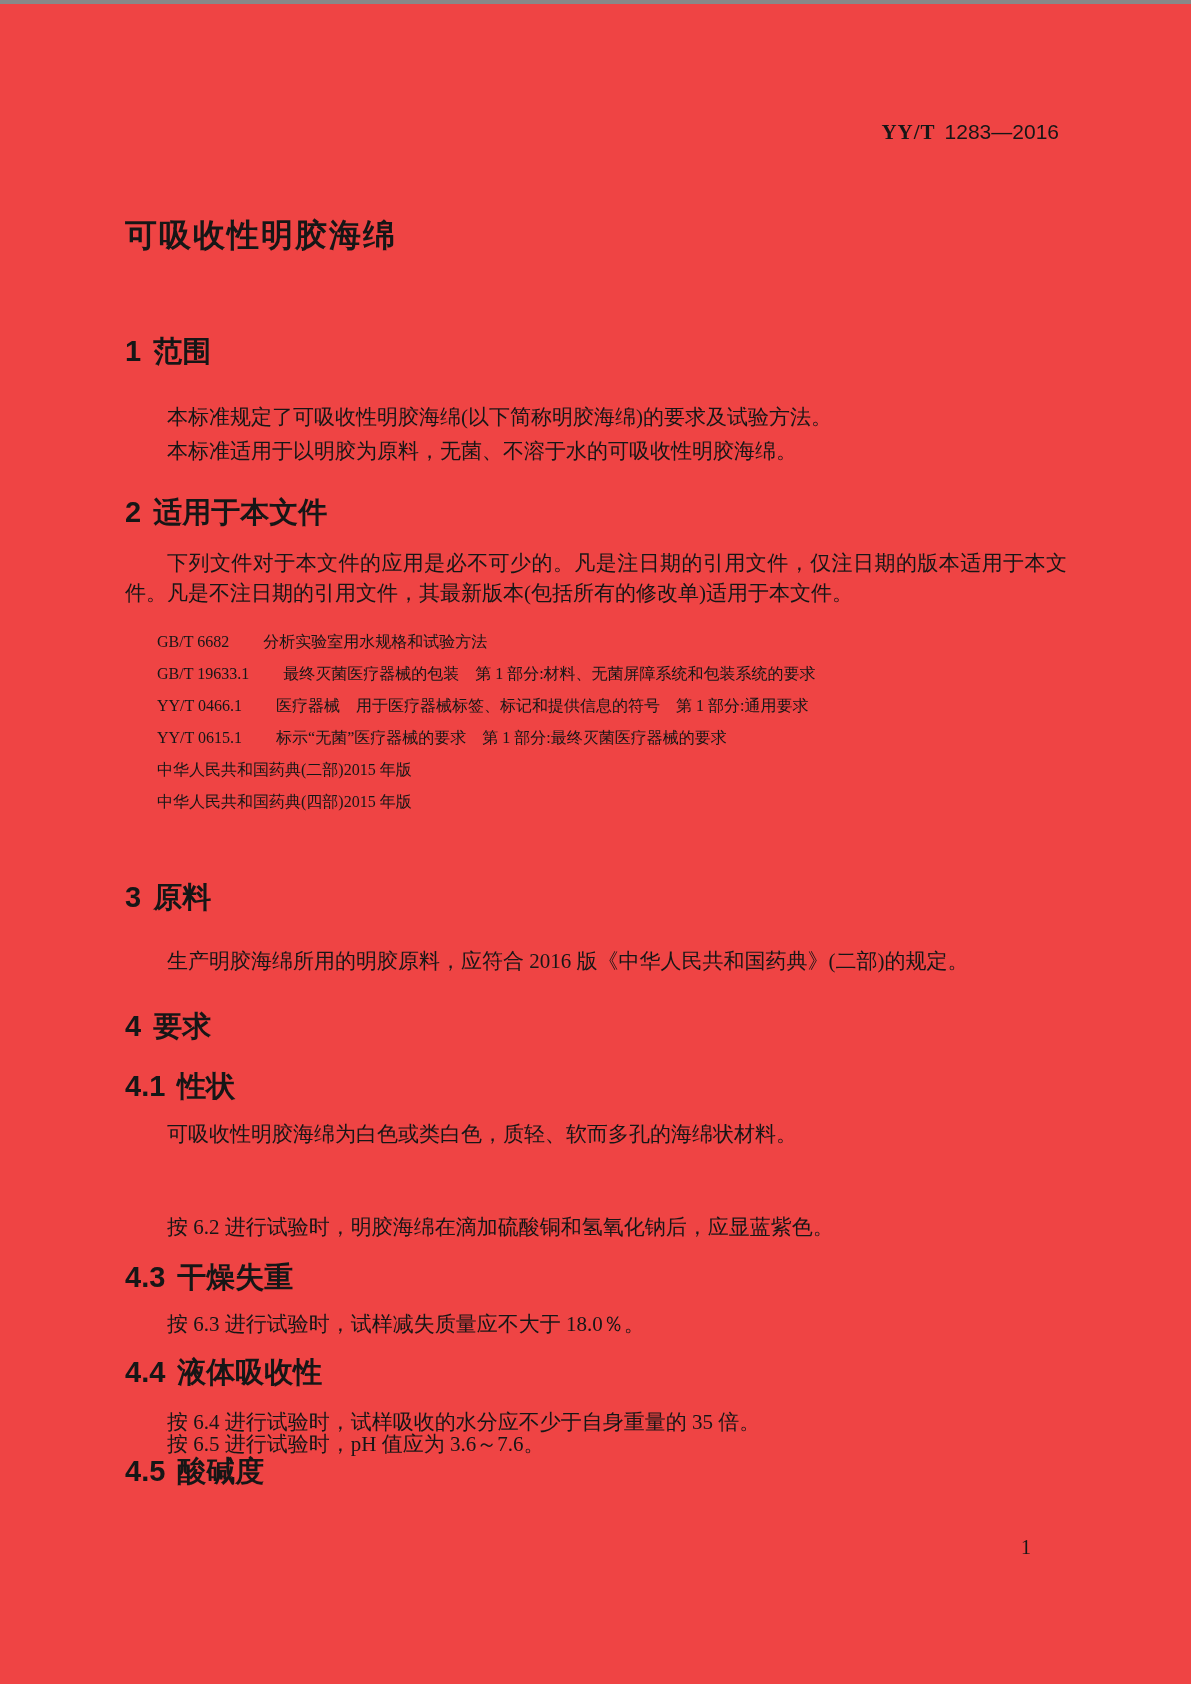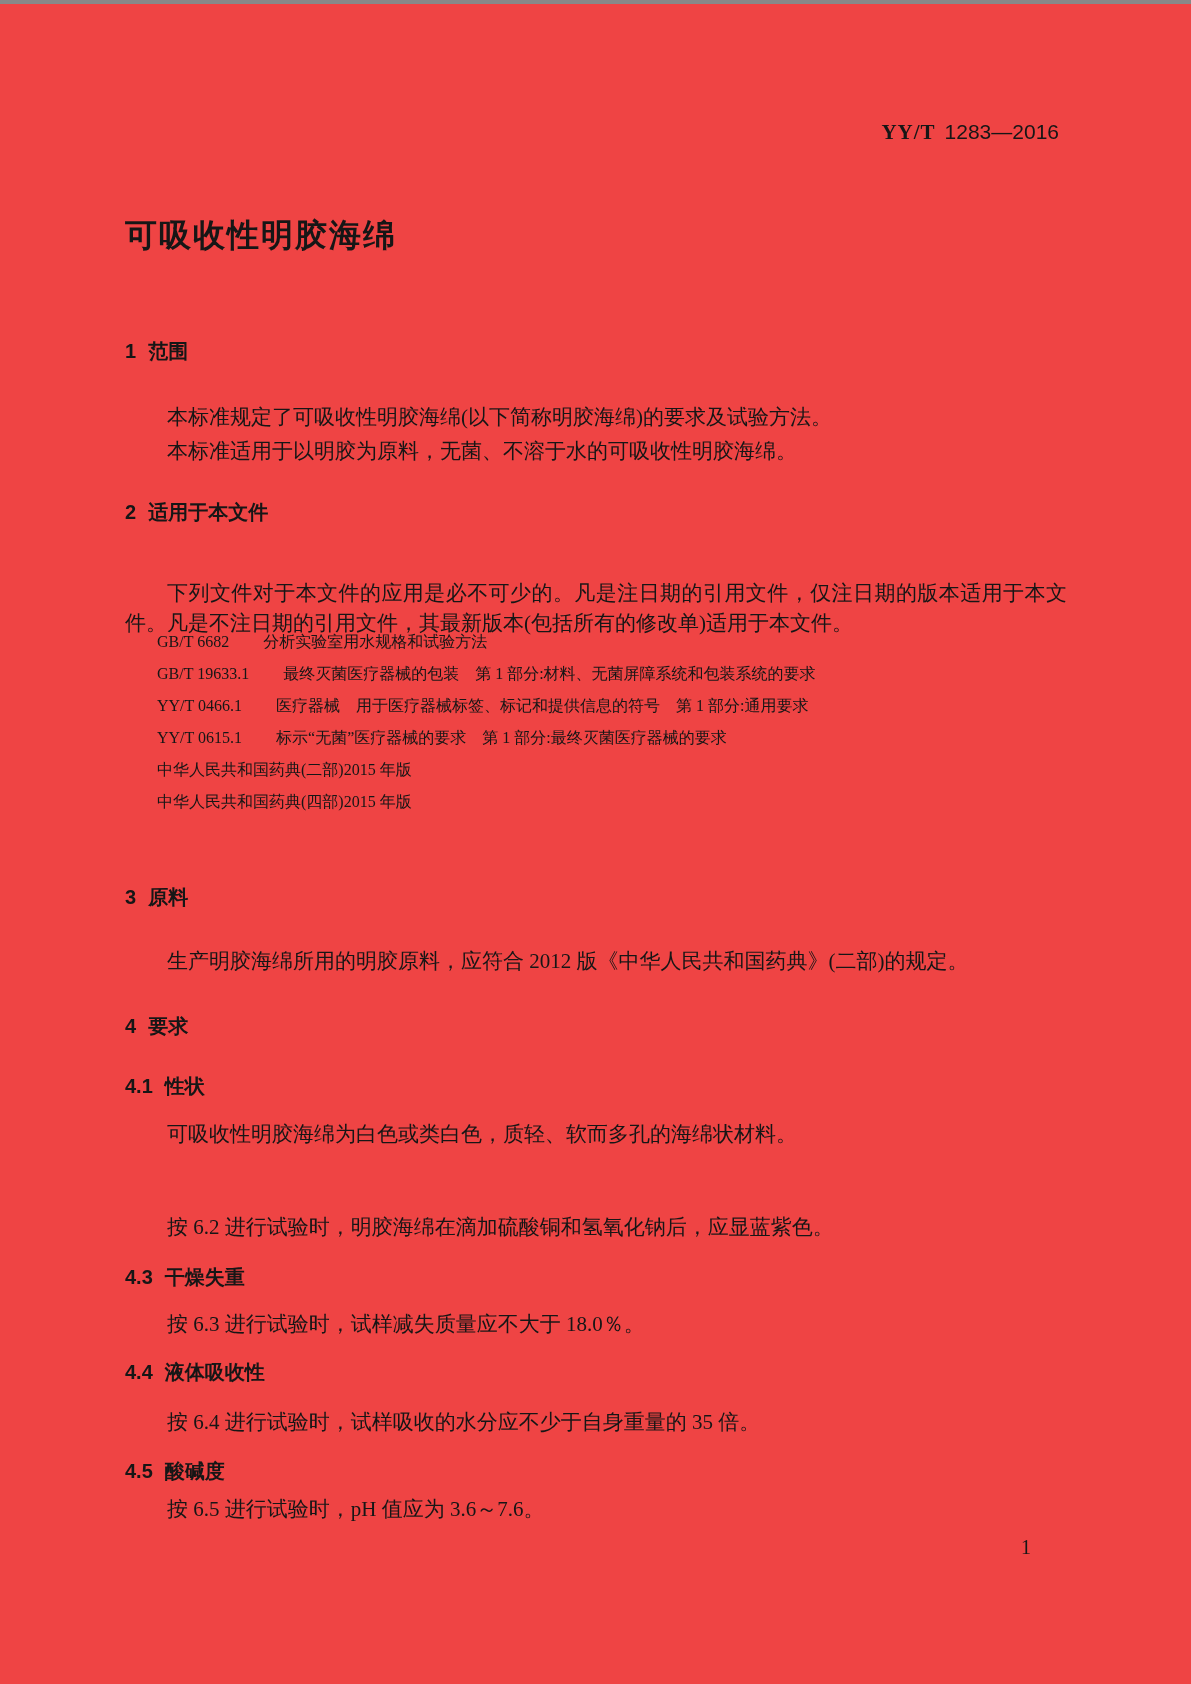--- a/index.html
+++ b/index.html
@@ -45,21 +45,21 @@
   }
   .doc-title {
     text-align: left;
     font-size: 32px;
     line-height: 40px;
     font-weight: bold;
     letter-spacing: 2px;
     font-family: "Liberation Sans", "DejaVu Sans", sans-serif;
   }
   h2.abs, h3.abs {
-    font-size: 20px;
+    font-size: 29px;
     line-height: 30px;
     font-weight: bold;
     font-family: "Liberation Sans", "DejaVu Sans", sans-serif;
     white-space: nowrap;
   }
   .h-num { display: inline-block; margin-right: 12px; }
   .body-p {
     font-size: 21px;
     line-height: 30px;
     text-align: justify;
@@ -94,35 +94,35 @@
 
     <h2 class="abs" style="top:332px">
       <span class="h-num">1</span><span>范围</span>
     </h2>
     <p class="abs body-p indent" style="top:398px">本标准规定了可吸收性明胶海绵(以下简称明胶海绵)的要求及试验方法。</p>
     <p class="abs body-p indent" style="top:432px">本标准适用于以明胶为原料，无菌、不溶于水的可吸收性明胶海绵。</p>
 
     <h2 class="abs" style="top:493px">
       <span class="h-num">2</span><span>适用于本文件</span>
     </h2>
-    <p class="abs body-p indent" style="top:574px">下列文件对于本文件的应用是必不可少的。凡是注日期的引用文件，仅注日期的版本适用于本文件。凡是不注日期的引用文件，其最新版本(包括所有的修改单)适用于本文件。</p>
+    <p class="abs body-p indent" style="top:544px">下列文件对于本文件的应用是必不可少的。凡是注日期的引用文件，仅注日期的版本适用于本文件。凡是不注日期的引用文件，其最新版本(包括所有的修改单)适用于本文件。</p>
 
     <div class="abs refs" style="top:622px">
       <div class="ref"><span class="ref-code">GB/T 6682</span><span class="ref-title">分析实验室用水规格和试验方法</span></div>
       <div class="ref"><span class="ref-code">GB/T 19633.1</span><span class="ref-title">最终灭菌医疗器械的包装 第 1 部分:材料、无菌屏障系统和包装系统的要求</span></div>
       <div class="ref"><span class="ref-code">YY/T 0466.1</span><span class="ref-title">医疗器械 用于医疗器械标签、标记和提供信息的符号 第 1 部分:通用要求</span></div>
       <div class="ref"><span class="ref-code">YY/T 0615.1</span><span class="ref-title">标示“无菌”医疗器械的要求 第 1 部分:最终灭菌医疗器械的要求</span></div>
       <div class="ref"><span class="ref-code"></span><span class="ref-title">中华人民共和国药典(二部)2015 年版</span></div>
       <div class="ref"><span class="ref-code"></span><span class="ref-title">中华人民共和国药典(四部)2015 年版</span></div>
     </div>
 
     <h2 class="abs" style="top:878px">
       <span class="h-num">3</span><span>原料</span>
     </h2>
-    <p class="abs body-p indent" style="top:942px">生产明胶海绵所用的明胶原料，应符合 2012 版《中华人民共和国药典》(二部)的规定。</p>
+    <p class="abs body-p indent" style="top:942px">生产明胶海绵所用的明胶原料，应符合 2016 版《中华人民共和国药典》(二部)的规定。</p>
 
     <h2 class="abs" style="top:1007px">
       <span class="h-num">4</span><span>要求</span>
     </h2>
 
     <h3 class="abs" style="top:1067px">
       <span class="h-num">4.1</span><span>性状</span>
     </h3>
     <p class="abs body-p indent" style="top:1115px">可吸收性明胶海绵为白色或类白色，质轻、软而多孔的海绵状材料。</p>
 
@@ -134,18 +134,18 @@
     <p class="abs body-p indent" style="top:1305px">按 6.3 进行试验时，试样减失质量应不大于 18.0％。</p>
 
     <h3 class="abs" style="top:1353px">
       <span class="h-num">4.4</span><span>液体吸收性</span>
     </h3>
     <p class="abs body-p indent" style="top:1403px">按 6.4 进行试验时，试样吸收的水分应不少于自身重量的 35 倍。</p>
 
     <h3 class="abs" style="top:1452px">
       <span class="h-num">4.5</span><span>酸碱度</span>
     </h3>
-    <p class="abs body-p indent" style="top:1490px">按 6.5 进行试验时，pH 值应为 3.6～7.6。</p>
+    <p class="abs body-p indent" style="top:1425px">按 6.5 进行试验时，pH 值应为 3.6～7.6。</p>
 
     <div class="abs page-num" style="top:1531px">1</div>
 
   </div>
 </div>
 
 </body></html>

